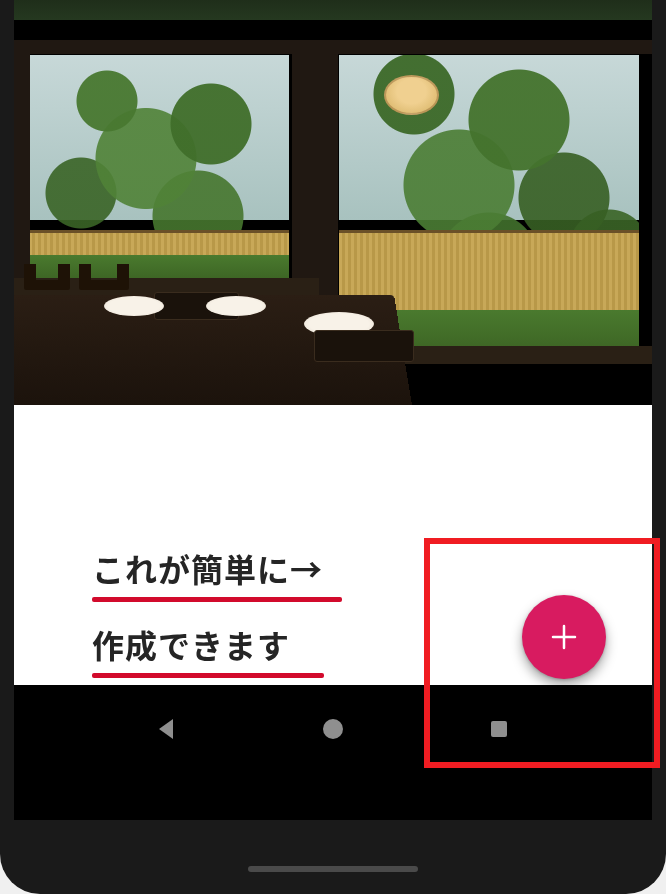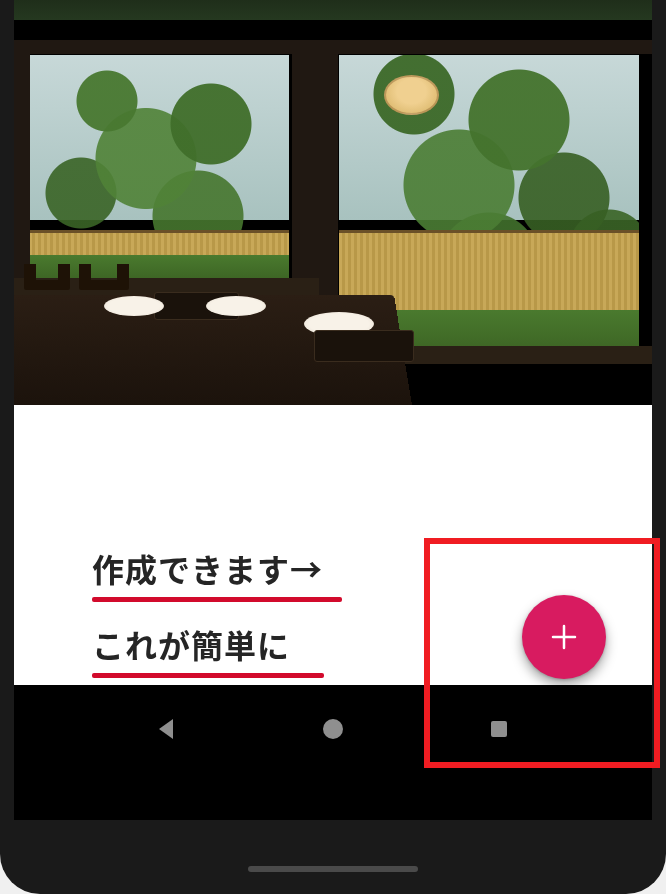--- a/index.html
+++ b/index.html
@@ -270,26 +270,26 @@
       <div class="table"></div>
       <div class="tray t1"></div>
       <div class="plate p1"></div>
       <div class="plate p2"></div>
       <div class="plate p3"></div>
       <div class="tray t3"></div>
     </div>
 
     <div class="content-area">
       <div class="text-block tb1">
-        <div class="text-line">作成できます→</div>
+        <div class="text-line">これが簡単に→</div>
         <div class="underline u1"></div>
       </div>
 
       <div class="text-block tb2">
-        <div class="text-line">これが簡単に</div>
+        <div class="text-line">作成できます</div>
         <div class="underline u2"></div>
       </div>
 
       <div class="fab">
         <span>
           <svg width="28" height="28" viewBox="0 0 28 28">
             <line x1="14" y1="3" x2="14" y2="25" stroke="#fff" stroke-width="2.5" stroke-linecap="round"></line>
             <line x1="3" y1="14" x2="25" y2="14" stroke="#fff" stroke-width="2.5" stroke-linecap="round"></line>
           </svg>
         </span>

